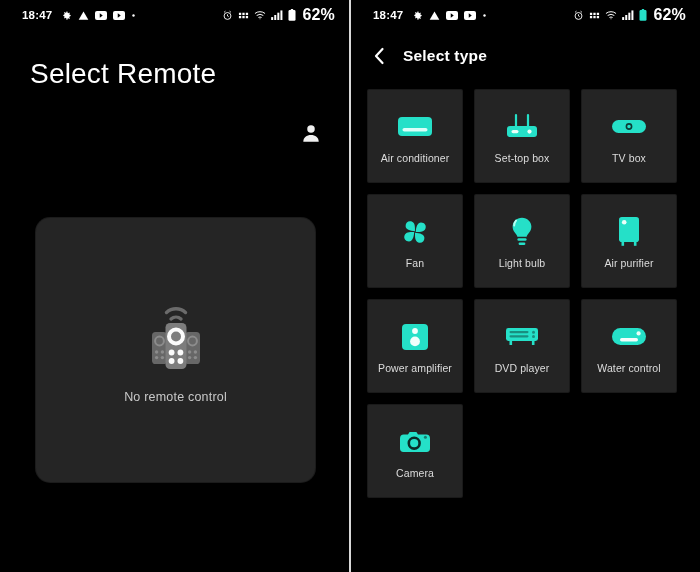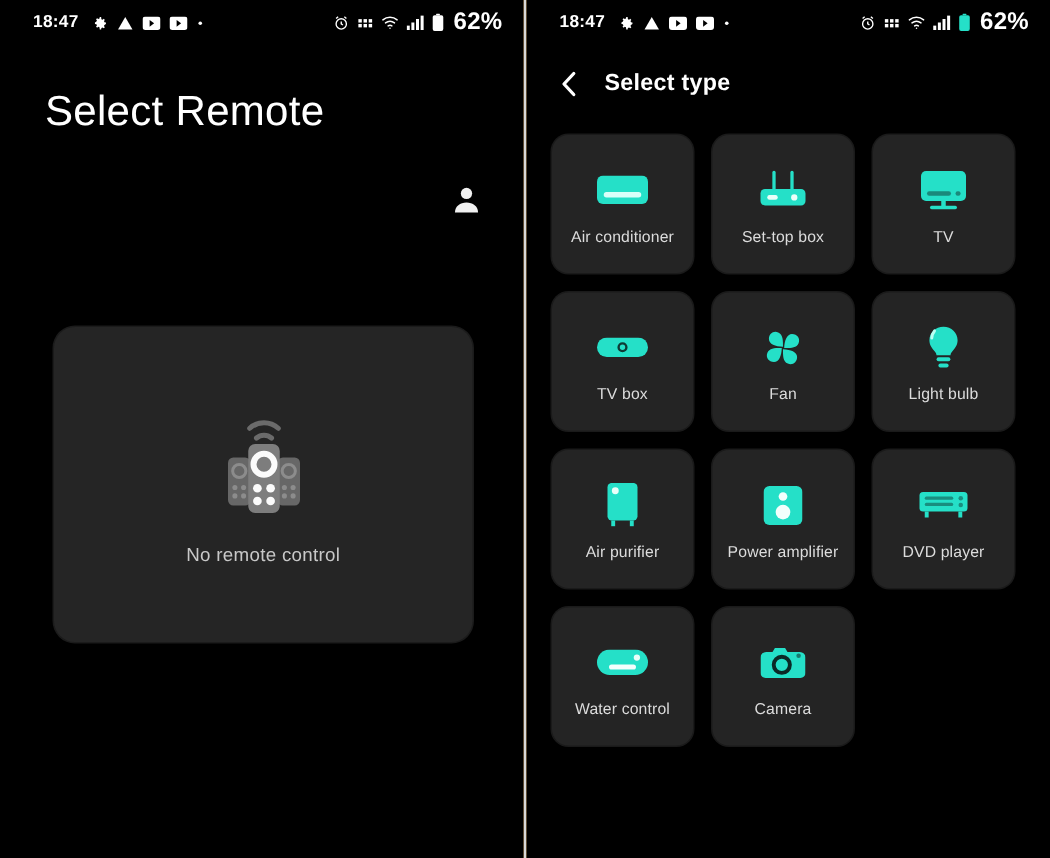--- a/index.html
+++ b/index.html
@@ -67,21 +67,21 @@
     padding-right: 27px;
     margin-top: 32px;
   }
   .account-icon { width: 22px; height: 22px; display:block; }
 
   .empty-card {
     position: absolute;
     left: 36px;
     top: 218px;
     width: 279px;
-    height: 210px;
+    height: 264px;
     background: #252525;
     border-radius: 14px;
     display: flex;
     flex-direction: column;
     align-items: center;
     justify-content: center;
     box-shadow: 0 0 0 1px #1b1b1b;
   }
   .remote-illu { width: 74px; height: 78px; display:block; margin-bottom: 16px; }
   .empty-text {
@@ -114,21 +114,21 @@
     display: grid;
     grid-template-columns: repeat(3, 94px);
     gap: 13px 13px;
     padding: 24px 0 0 17px;
   }
 
   .tile {
     width: 94px;
     height: 92px;
     background: #242424;
-    border-radius: 11px;
+    border-radius: 1px;
     display: flex;
     flex-direction: column;
     align-items: center;
     justify-content: center;
     cursor: pointer;
     box-shadow: 0 0 0 1px #1a1a1a;
   }
   .tile-icon {
     height: 38px;
     display: flex;
@@ -378,32 +378,20 @@
                 <path d="M23 14V2"></path>
               </g>
               <rect x="2" y="13" width="30" height="11" rx="3" fill="#25E0C8"></rect>
               <rect x="6.5" y="17" width="7" height="3.2" rx="1.6" fill="#eafff9"></rect>
               <circle cx="24.5" cy="18.6" r="2.1" fill="#eafff9"></circle>
             </svg>
         </span>
         <span class="tile-label">Set-top box</span>
       </div>
 
-      <div class="tile">
-        <span class="tile-icon">
-          <svg width="32" height="26" viewBox="0 0 32 26">
-              <rect x="1" y="0" width="30" height="20" rx="3.4" fill="#25E0C8"></rect>
-              <rect x="5" y="13.5" width="16" height="3" rx="1.5" fill="#0e1e1c" opacity=".45"></rect>
-              <rect x="24" y="13.5" width="3.4" height="3" rx="1.5" fill="#0e1e1c" opacity=".45"></rect>
-              <rect x="14.5" y="20" width="3" height="4" fill="#25E0C8"></rect>
-              <rect x="7" y="23.2" width="18" height="2.3" rx="1.1" fill="#25E0C8"></rect>
-            </svg>
-        </span>
-        <span class="tile-label">TV</span>
-      </div>
 
       <div class="tile">
         <span class="tile-icon">
           <svg width="34" height="14" viewBox="0 0 34 14">
               <rect x="0" y="0" width="34" height="13" rx="6.5" fill="#25E0C8"></rect>
               <circle cx="17" cy="6.5" r="2.6" fill="none" stroke="#0e3b36" stroke-width="1.6"></circle>
             </svg>
         </span>
         <span class="tile-label">TV box</span>
       </div>

